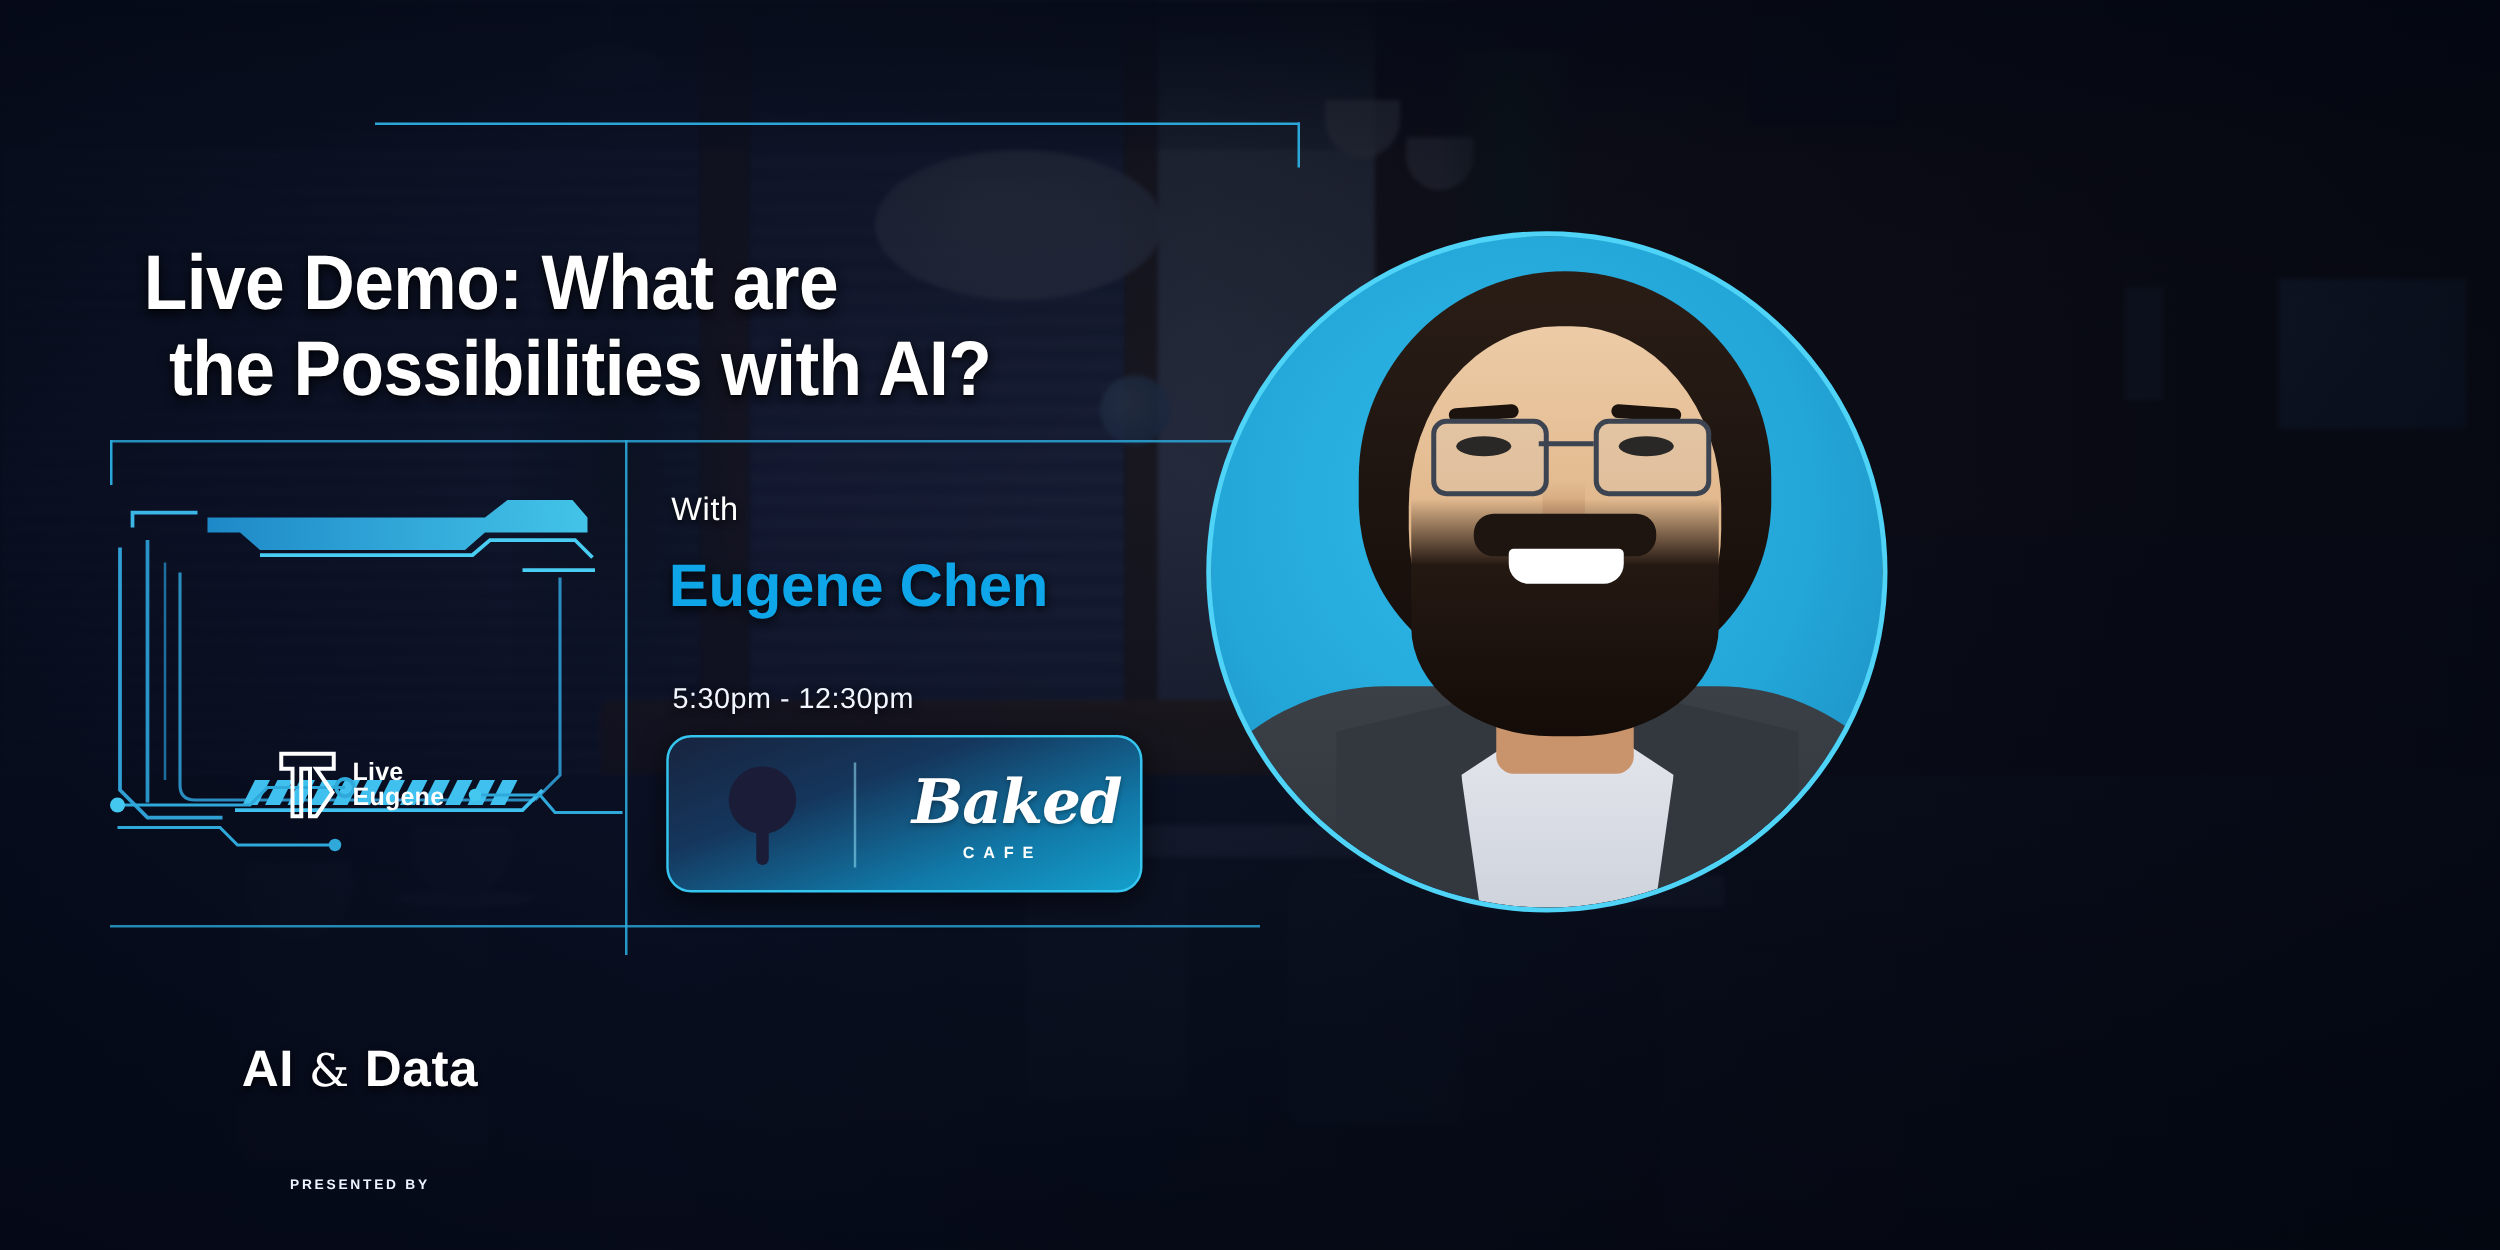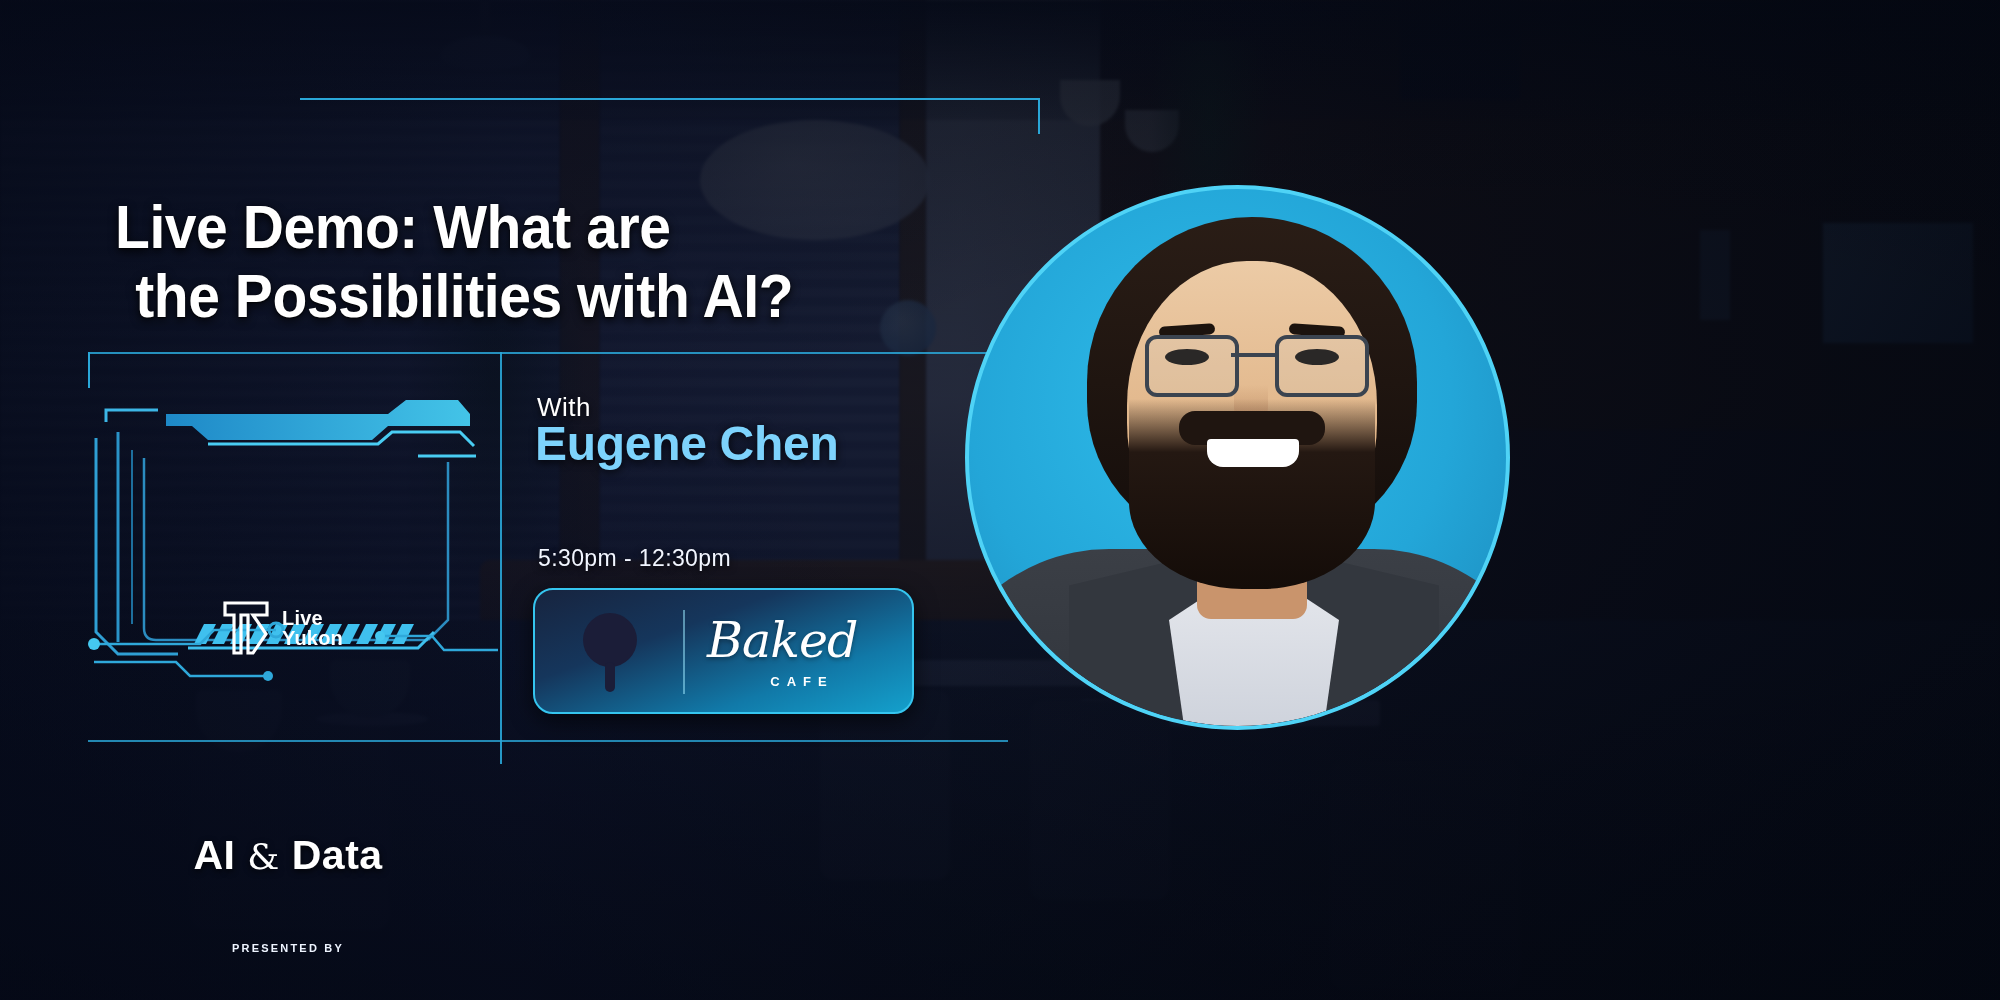--- a/index.html
+++ b/index.html
@@ -156,22 +156,22 @@
   
   .circuit{position:absolute;left:80px;top:600px;width:420px;height:90px;}
 
   
   .with{
     position:absolute;left:537px;top:392px;
     color:#fff;font-size:26px;font-weight:normal;letter-spacing:.5px;
     text-shadow:0 2px 6px rgba(0,0,0,.8);
   }
   .speaker{
-    position:absolute;left:535px;top:416px;
-    color:#7dd3fc;font-size:48px;font-weight:bold;letter-spacing:-.3px;
+    position:absolute;left:535px;top:442px;
+    color:#0ea5e9;font-size:48px;font-weight:bold;letter-spacing:-.3px;
     text-shadow:0 2px 8px rgba(0,0,0,.85);
   }
   .datetxt{
     position:absolute;left:537px;top:495px;
     color:#fff;font-size:34px;font-weight:bold;letter-spacing:.3px;
     text-shadow:0 2px 8px rgba(0,0,0,.85);
   }
   .timetxt{
     position:absolute;left:538px;top:545px;
     color:#f2f6ff;font-size:23px;font-weight:normal;letter-spacing:.4px;
@@ -184,22 +184,22 @@
     border-radius:20px;
     background:linear-gradient(160deg,#17243f 0%,#15365c 35%,#1179a8 72%,#14a0cc 100%);
     border:2px solid #35c5ef;
     box-shadow:0 6px 22px rgba(0,0,0,.6);
     overflow:hidden;
   }
   .badge-pan{position:absolute;left:40px;top:22px;width:70px;height:82px;}
   .badge-div{position:absolute;left:148px;top:20px;width:2px;height:84px;background:rgba(150,225,250,.55);}
   .badge-name{
     position:absolute;left:172px;top:22px;width:190px;
-    color:#fff;font-family:"DejaVu Serif",serif;font-style:italic;font-weight:normal;
-    font-size:49px;letter-spacing:-1px;text-align:left;
+    color:#fff;font-family:"DejaVu Serif",serif;font-style:italic;font-weight:bold;
+    font-size:49px;letter-spacing:-1px;text-align:right;
     text-shadow:0 2px 4px rgba(0,0,0,.35);
   }
   .badge-cafe{
     position:absolute;left:172px;top:84px;width:190px;
     text-align:center;color:#fff;font-size:13px;font-weight:bold;letter-spacing:7px;
   }
 
   
   .portrait-wrap{
     position:absolute;left:965px;top:185px;width:545px;height:545px;
@@ -359,21 +359,21 @@
     <path d="M300,36 L352,36 L364,50 L418,50" fill="none" stroke="#2fa8da" stroke-width="2.5"></path>
     <circle cx="300" cy="36" r="5" fill="#45c8f0"></circle>
   </svg>
 
   <div class="techyukon">
     <svg class="ty-mark" viewBox="0 0 48 56">
       <path d="M3,3 L45,3 L45,15 L31,15 L44,34 L31,53 L26,53 L26,15 L19,15 L19,53 L12,53 L12,15 L3,15 Z" fill="none" stroke="#ffffff" stroke-width="3.2" stroke-linejoin="miter"></path>
     </svg>
     <div class="ty-words">
       <div>Live</div>
-      <div>Yukon</div>
+      <div>Eugene</div>
     </div>
   </div>
 
   <div class="with">With</div>
   <div class="speaker">Eugene Chen</div>
   <div class="timetxt">5:30pm - 12:30pm</div>
 
   <div class="badge">
     <svg class="badge-pan" viewBox="0 0 70 82">
       <circle cx="35" cy="28" r="27" fill="#1b1d38"></circle>

